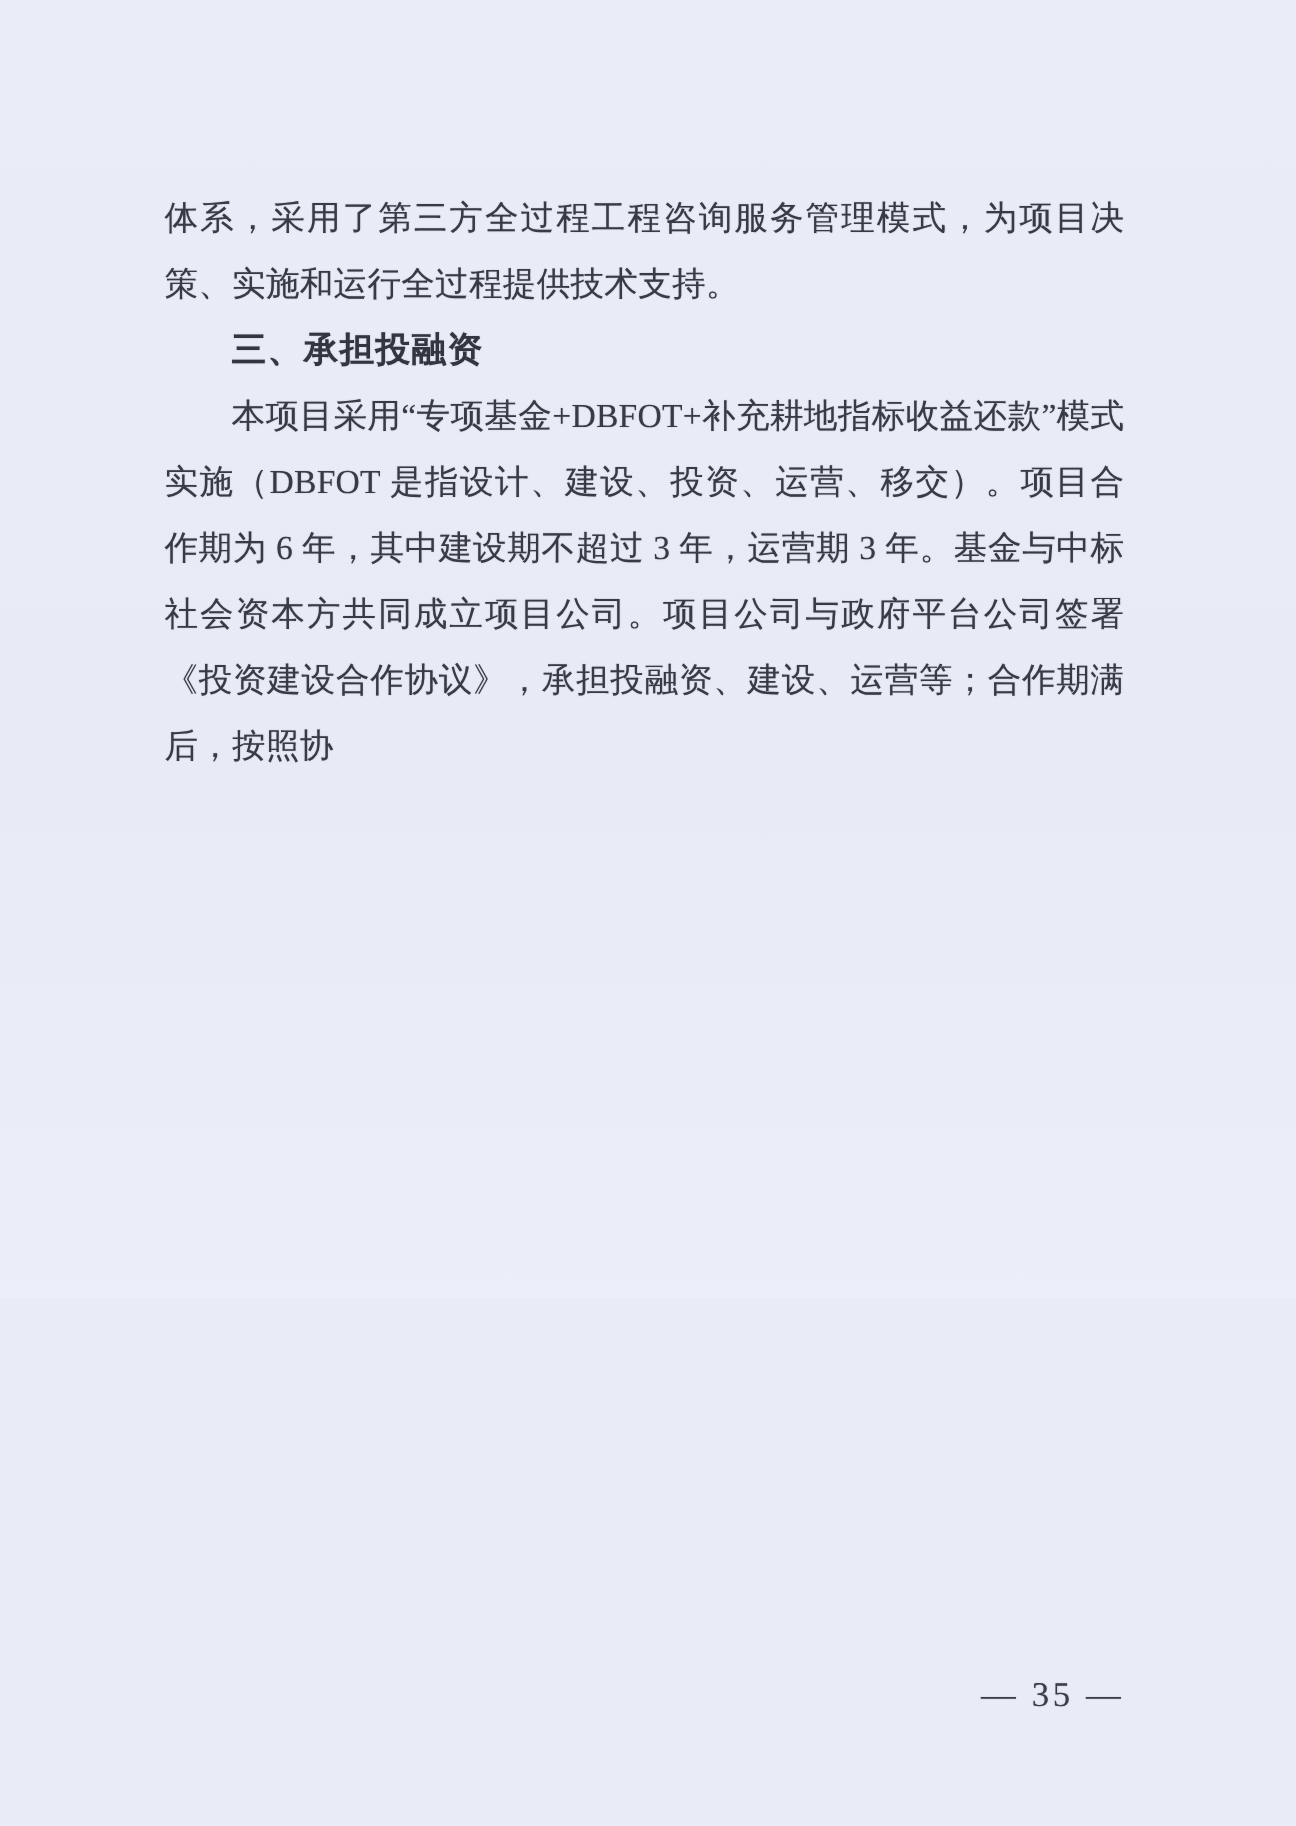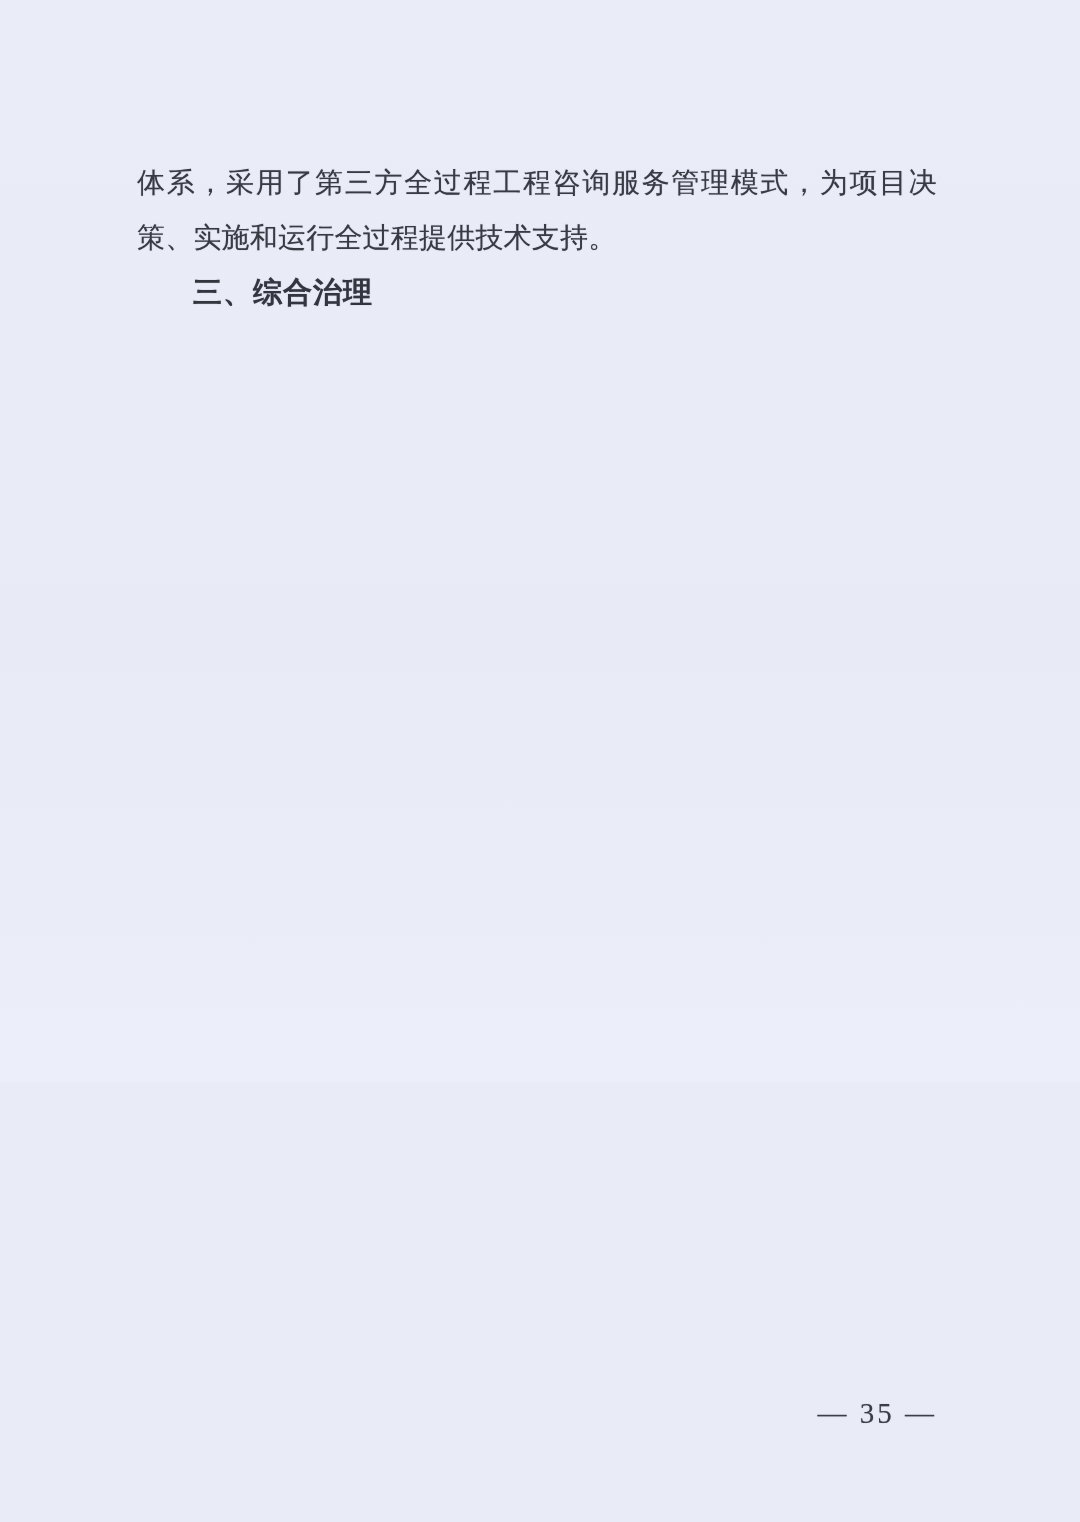--- a/index.html
+++ b/index.html
@@ -58,18 +58,19 @@
     letter-spacing: 3px;
     text-shadow: 0 0 1px rgba(56, 59, 67, 0.4);
   }
 </style>
 </head>
 <body>
 
 <div class="page">
   <div class="content">
     <p class="no-indent">体系，采用了第三方全过程工程咨询服务管理模式，为项目决策、实施和运行全过程提供技术支持。</p>
-    <h2 class="section-heading">三、综合治理</h2>
+    <h2 class="section-heading">三、承担投融资</h2>
+    <p>本项目采用“专项基金+DBFOT+补充耕地指标收益还款”模式实施（DBFOT 是指设计、建设、投资、运营、移交）。项目合作期为 6 年，其中建设期不超过 3 年，运营期 3 年。基金与中标社会资本方共同成立项目公司。项目公司与政府平台公司签署《投资建设合作协议》，承担投融资、建设、运营等；合作期满后，按照协</p>
   </div>
   <div class="footer">
     <span>— 35 —</span>
   </div>
 </div>
 
 </body></html>

